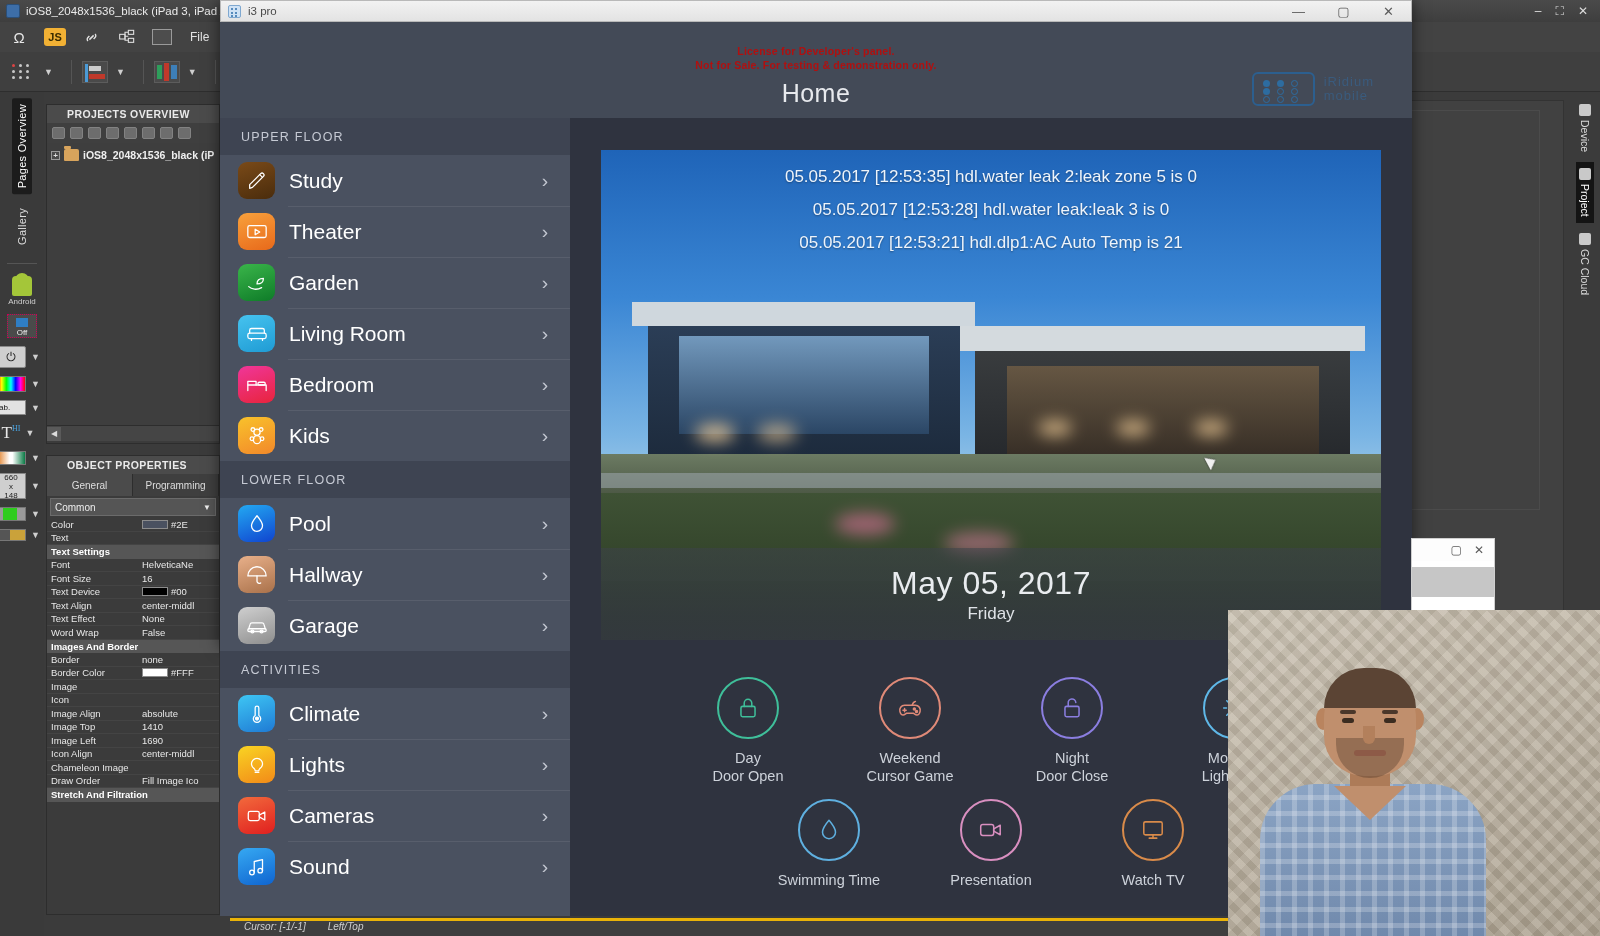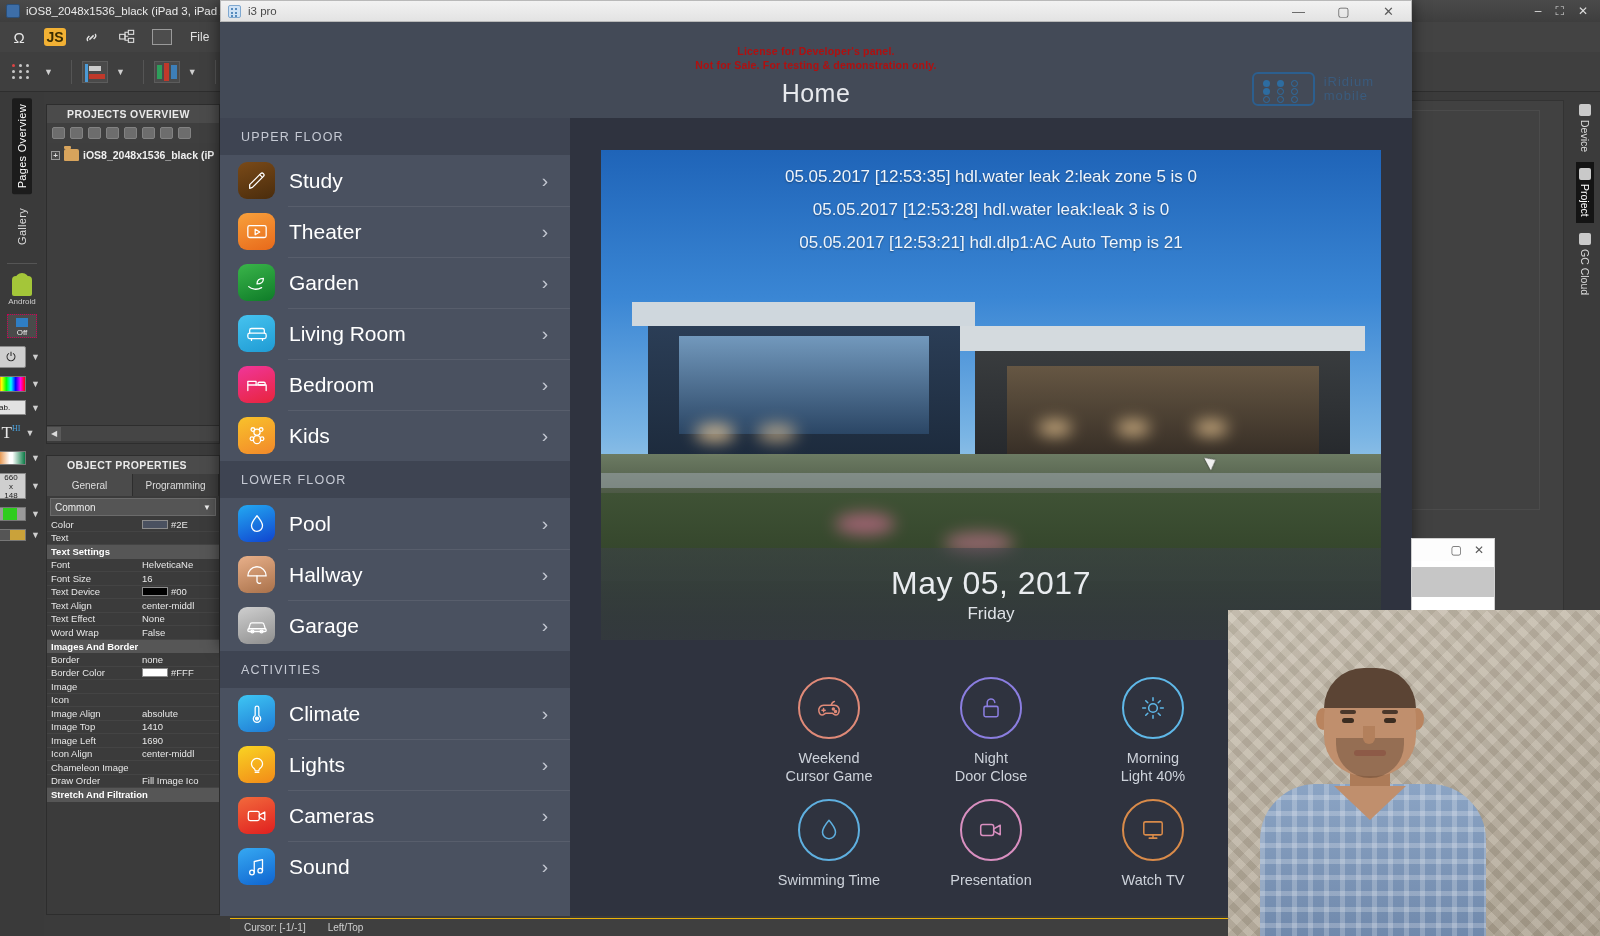--- a/index.html
+++ b/index.html
@@ -24,21 +24,21 @@
   .ide-winbtns { margin-left:auto; display:flex; gap:14px; padding-right:12px; color:#ddd; font-size:12px;}
   .ide-winbtns span { cursor:default; }
 
   .ide-toolbar1 {
     position:absolute; top:22px; left:0; width:1600px; height:30px;
     background:#434343; display:flex; align-items:center; padding-left:8px; gap:14px;
     color:#ddd; font-size:12px;
   }
   .tb-ico { width:22px; height:20px; display:flex; align-items:center; justify-content:center;
             color:#e8e8e8; font-size:15px; }
-  .tb-js { background:#f2b134; color:#3a2c00; font-weight:bold; font-size:14px;
+  .tb-js { background:#f2b134; color:#3a2c00; font-weight:bold; font-size:11px;
            border-radius:3px; width:22px; height:18px; display:flex;align-items:center;justify-content:center;}
   .tb-box { width:20px;height:16px;border:1px solid #9a9a9a; background:#4d4d4d;}
   .menu-item { font-size:12px; color:#e2e2e2; padding:0 4px; }
 
   .ide-toolbar2 {
     position:absolute; top:52px; left:0; width:1600px; height:40px;
     background:#3f3f3f; display:flex; align-items:center; padding-left:10px; gap:6px;
     border-bottom:1px solid #2e2e2e;
   }
   .grid-ico { width:26px;height:22px;position:relative;}
@@ -228,22 +228,22 @@
   .p-mouth{position:absolute;left:104px;top:104px;width:32px;height:6px;background:#8d5a47;border-radius:4px;}
   .p-beard{position:absolute;left:86px;top:92px;width:68px;height:40px;border-radius:0 0 34px 34px;
            background:rgba(60,42,30,.33);}
 
   
   .cursor { position:absolute; left:1207px; top:455px; width:0;height:0;
             border-left:9px solid #f0f0f0; border-bottom:7px solid transparent;
             border-top:7px solid transparent; transform:rotate(-28deg);
             filter: drop-shadow(0 0 1px #333); }
   .status-strip{position:absolute; left:230px; bottom:0; right:36px; height:18px; background:#3f3f3f;
-                border-top:1px solid #eab308; display:flex; align-items:center; gap:22px; padding-left:14px;
-                color:#cfcfcf; font-size:10px;}
+                border-top:3px solid #eab308; display:flex; gap:22px; padding-left:14px;
+                color:#cfcfcf; font-size:10px;font-style:italic;}
 </style>
 </head>
 <body>
 
 <div id="root">
 
   <div class="ide">
 
     <div class="ide-titlebar">
       <div class="ide-title-icon"></div>
@@ -767,20 +767,32 @@
 
             <div class="datebar">
               <div class="date-main">May 05, 2017</div>
               <div class="date-sub">Friday</div>
             </div>
           </div>
 
           <div class="scenes">
             <div class="scene-row" id="scene-row-1">
                 <div class="scene">
+                  <div class="scene-circle" style="border-color: rgb(63, 191, 154);">
+                    <svg viewBox="0 0 24 24" width="26" height="26" fill="none" stroke="#3fbf9a" stroke-width="1.4" stroke-linecap="round" stroke-linejoin="round">
+                      <rect x="5.5" y="10.5" width="13" height="9.5" rx="1.5"></rect>
+                      <path d="M8.5 10.5V7.5a3.5 3.5 0 017 0v3"></path>
+                    </svg>
+                  </div>
+                  <div class="scene-cap">
+                    <div>Day</div>
+                    <div>Door Open</div>
+                  </div>
+                </div>
+                <div class="scene">
                   <div class="scene-circle" style="border-color: rgb(224, 138, 120);">
                     <svg viewBox="0 0 24 24" width="26" height="26" fill="none" stroke="#e08a78" stroke-width="1.4" stroke-linecap="round" stroke-linejoin="round">
                       <path d="M7 9.5h10a4.5 4.5 0 014.3 5.8c-.5 1.9-1.6 3.2-2.9 3.2-1.2 0-2-.9-3-1.6H8.6c-1 .7-1.8 1.6-3 1.6-1.3 0-2.4-1.3-2.9-3.2A4.5 4.5 0 017 9.5z"></path>
                       <path d="M7 12.5v3M5.5 14h3"></path>
                       <circle cx="16" cy="13" r=".9" fill="#e08a78"></circle>
                       <circle cx="18" cy="15.3" r=".9" fill="#e08a78"></circle>
                       <path d="M14 9.5c.5-2 1.5-3.4 3-3.6"></path>
                     </svg>
                   </div>
                   <div class="scene-cap">

